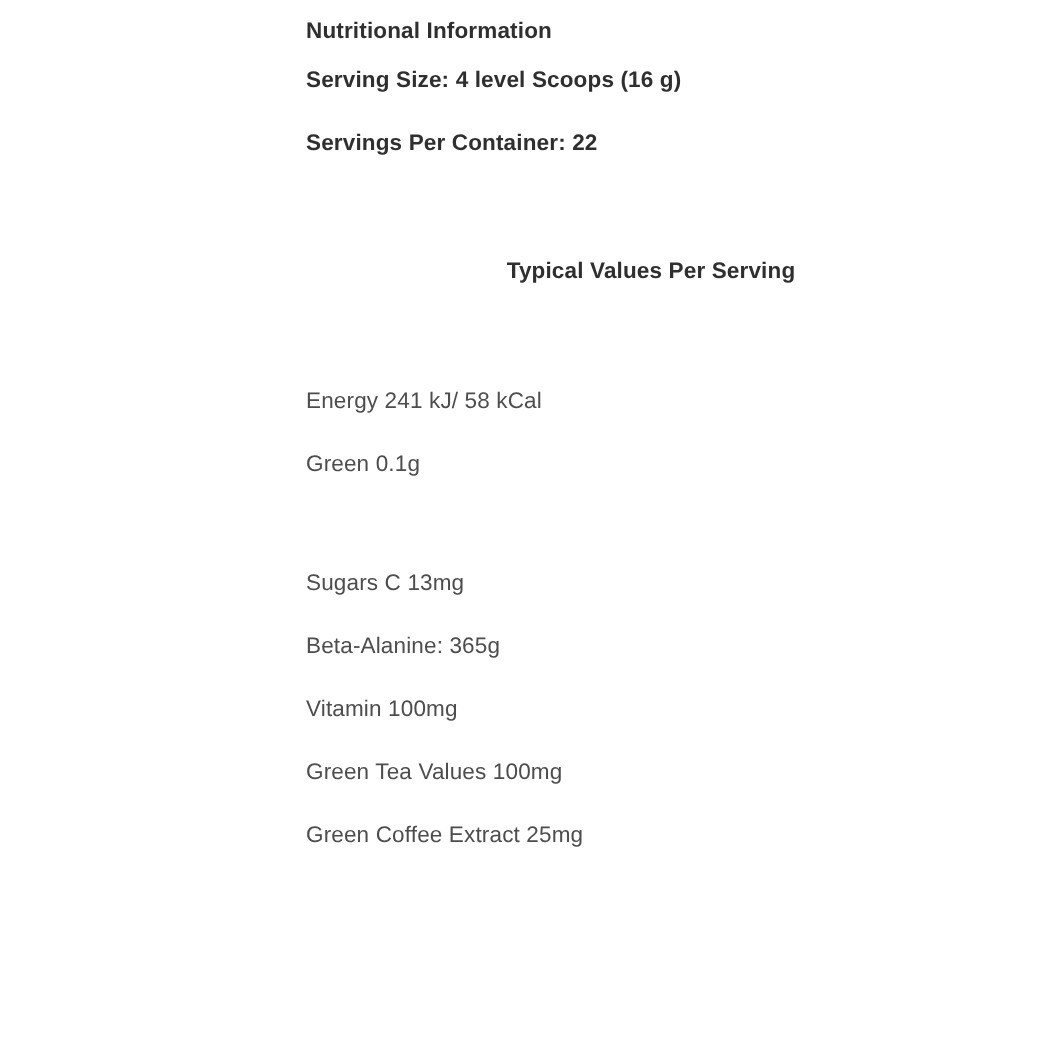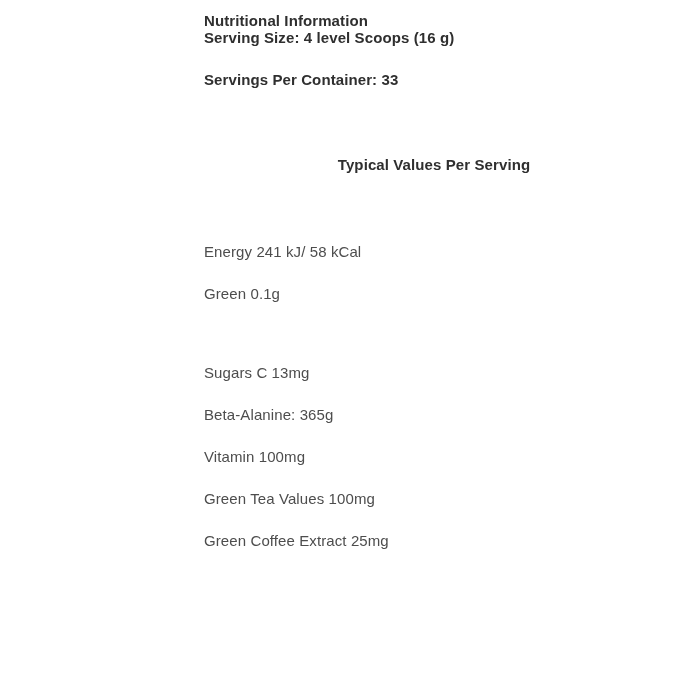--- a/index.html
+++ b/index.html
@@ -34,39 +34,39 @@
     letter-spacing: 0.1px;
   }
   .body-line {
     font-size: 15px;
     color: #4d4d4d;
     letter-spacing: 0.1px;
   }
   
   .block-title { margin-top: 12px; }
   .block-serving { margin-top: 73px; }
-  .serving-row { margin-top: 0; }
+  .serving-row { margin-top: 16px; }
   .servings-row { margin-top: 25px; }
   .block-typical { margin-top: 68px; text-align: center; }
   .block-values { margin-top: 70px; }
   .value-row { margin-top: 0; }
   .value-row + .value-row { margin-top: 25px; }
   .gap-row { margin-top: 62px; }
 </style>
 </head>
 <body>
 
 <div class="page">
   <div class="content">
 
     <div class="heading block-title">Nutritional Information</div>
 
     <div class="heading block-serving serving-row">Serving Size: 4 level Scoops (16 g)</div>
 
-    <div class="heading servings-row">Servings Per Container: 33</div>
+    <div class="heading servings-row">Servings Per Container: 22</div>
 
     <div class="heading block-typical">Typical Values Per Serving</div>
 
     <div class="block-values">
       <div class="body-line value-row">Energy 241 kJ/ 58 kCal</div>
       <div class="body-line value-row">Green 0.1g</div>
     </div>
 
     <div class="gap-row">
       <div class="body-line value-row">Sugars C 13mg</div>

